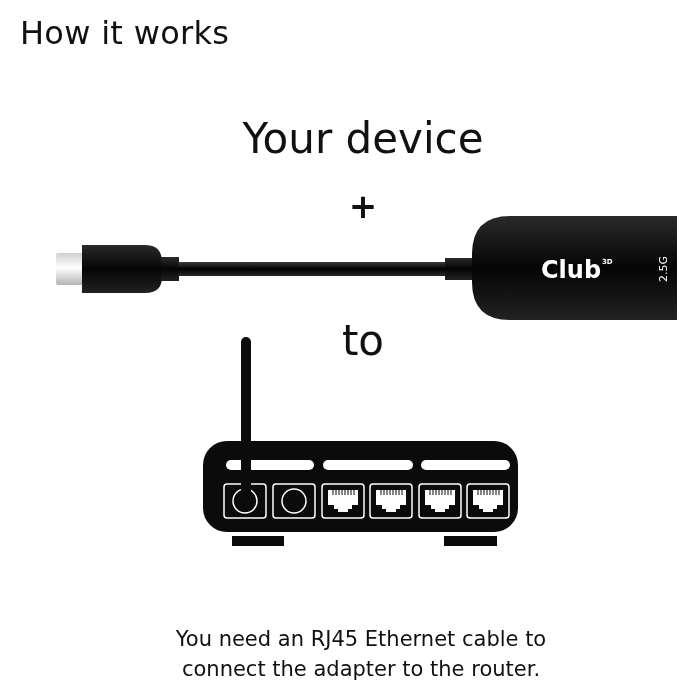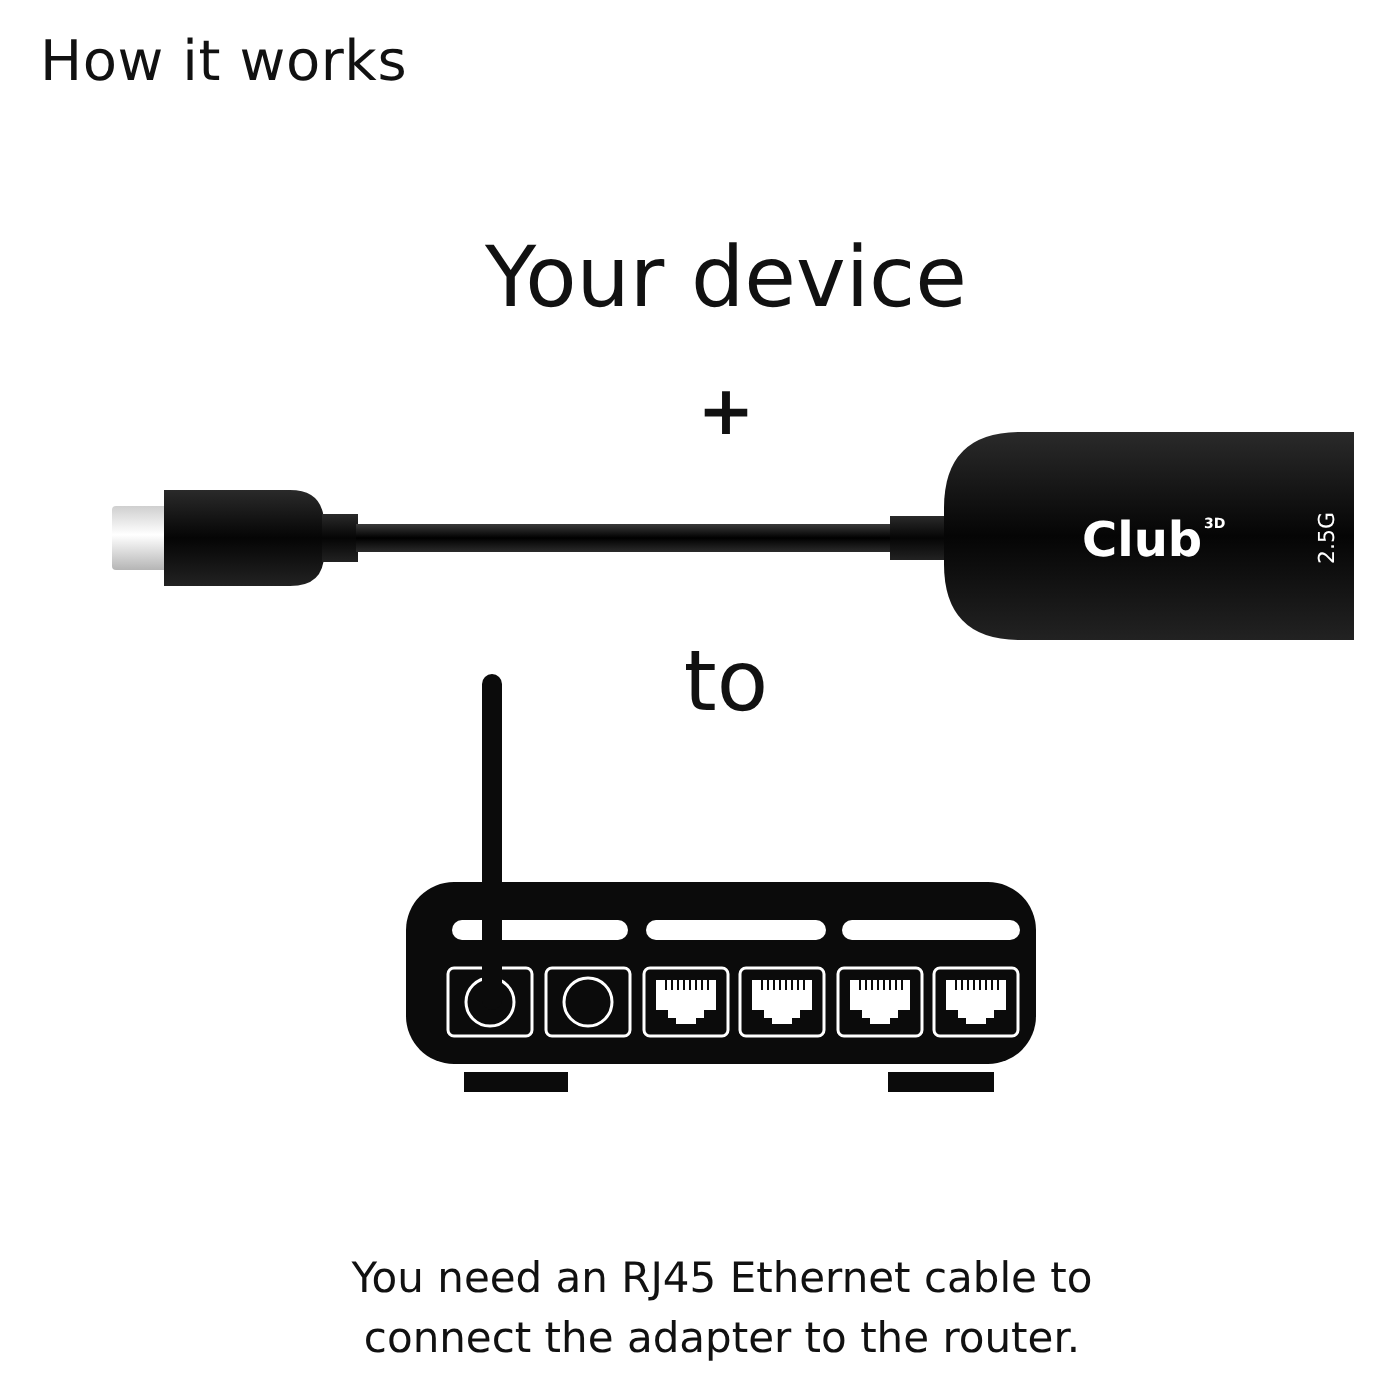--- a/index.html
+++ b/index.html
@@ -12,21 +12,21 @@
       height: 700px;
       position: relative;
       overflow: hidden;
       font-family: "DejaVu Sans", "Liberation Sans", sans-serif;
       color: #111111;
     }
     .title {
       position: absolute;
       left: 20px;
       top: 14px;
-      font-size: 28px;
+      font-size: 32px;
       font-weight: normal;
       letter-spacing: 0.3px;
       margin: 0;
     }
     .center-text {
       position: absolute;
       left: 0;
       width: 726px;
       text-align: center;
     }

